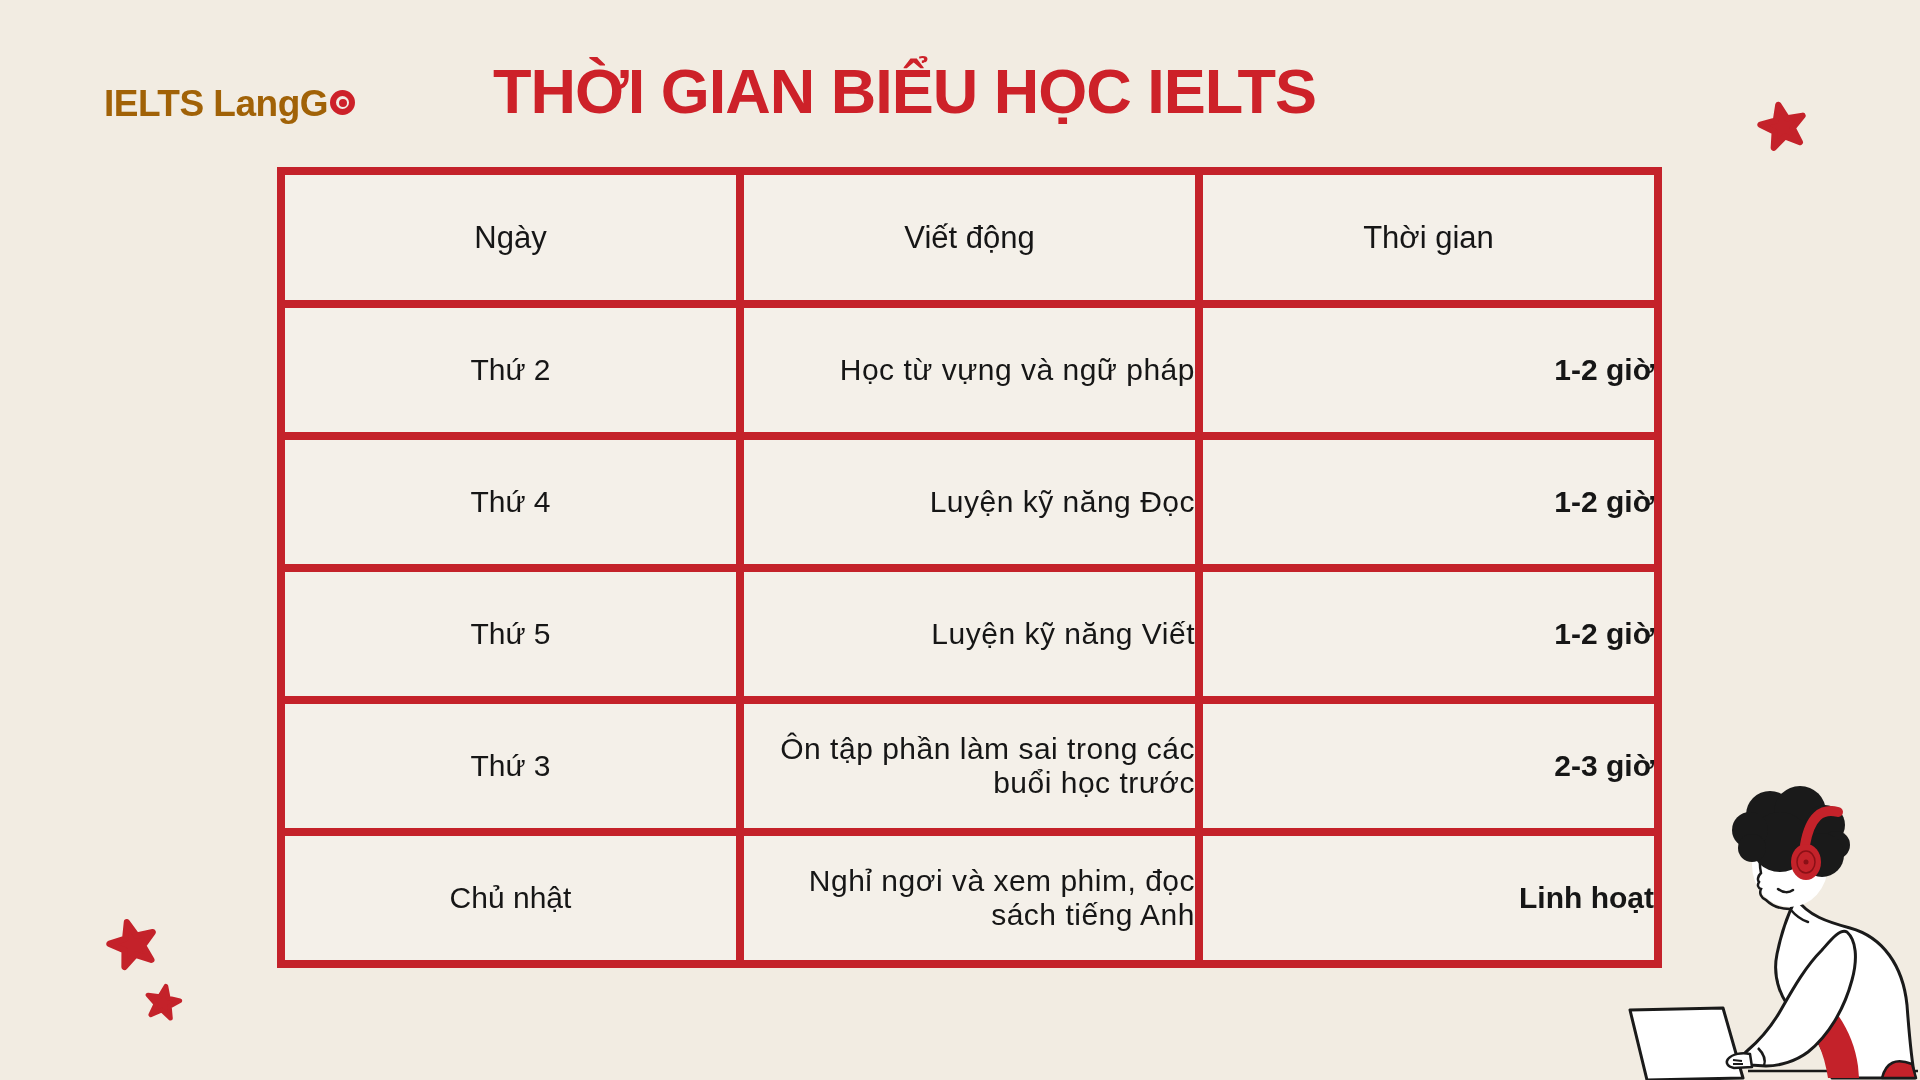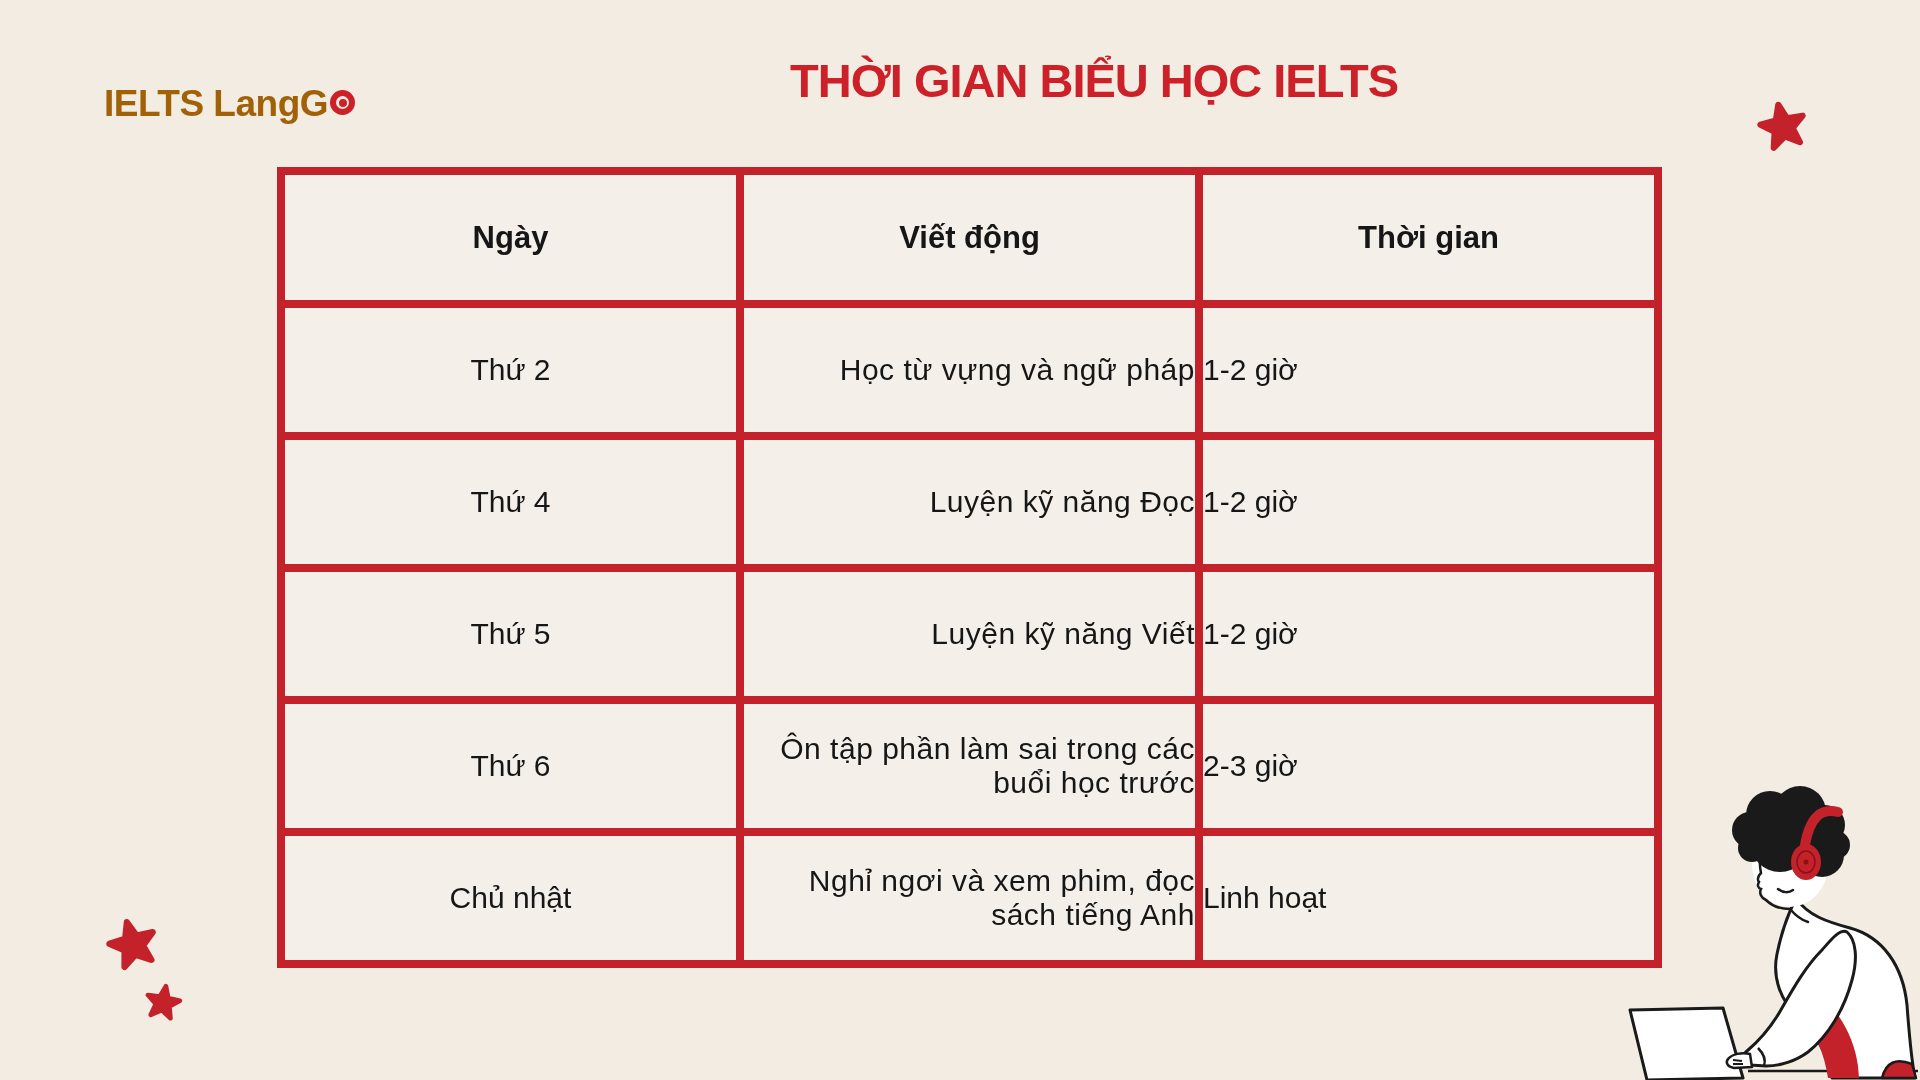--- a/index.html
+++ b/index.html
@@ -24,41 +24,41 @@
   }
   .logo-o::after{
     content:"";position:absolute;left:50%;top:50%;
     width:8px;height:8px;margin:-4px 0 0 -4px;
     background:#cd2129;border-radius:50%;
   }
 
   
   .title{
     position:absolute;left:493px;top:52px;width:905px;
-    text-align:right;font-size:47px;line-height:1.25;
+    text-align:left;font-size:63px;line-height:1.25;
     font-weight:800;letter-spacing:-1px;color:#cd2129;white-space:nowrap;
   }
 
   
   .tbl-wrap{position:absolute;left:277px;top:167px;}
   table.sched{
     border-collapse:collapse;table-layout:fixed;
     width:1385px;height:801px;
   }
   table.sched td,table.sched th{
     border:8px solid #c4222a;
     background:#f4f0e9;
     font-size:30px;
     vertical-align:middle;
     padding:0;
   }
-  table.sched th{font-weight:700;font-size:31px;text-align:center;}
+  table.sched th{font-weight:400;font-size:31px;text-align:center;}
   td.c-day{width:243px;text-align:center;}
   td.c-act{width:860px;text-align:right;padding-left:30px;letter-spacing:0.5px;}
-  td.c-time{width:282px;text-align:left;}
+  td.c-time{width:282px;text-align:right;font-weight:bold;}
   tr.hd{height:101px;}
   tr.rw{height:100px;}
 
   
   .star{position:absolute;}
   .star svg{display:block;}
   .star-tr{left:1755px;top:99px;transform:rotate(-12deg);}
   .star-bl{left:104px;top:916px;transform:rotate(-15deg);}
   .star-bs{left:142px;top:982px;transform:rotate(10deg);}
 
@@ -90,21 +90,21 @@
         <td class="c-day">Thứ 4</td>
         <td class="c-act">Luyện kỹ năng Đọc</td>
         <td class="c-time">1-2 giờ</td>
       </tr>
       <tr class="rw">
         <td class="c-day">Thứ 5</td>
         <td class="c-act">Luyện kỹ năng Viết</td>
         <td class="c-time">1-2 giờ</td>
       </tr>
       <tr class="rw">
-        <td class="c-day">Thứ 6</td>
+        <td class="c-day">Thứ 3</td>
         <td class="c-act">Ôn tập phần làm sai trong các buổi học trước</td>
         <td class="c-time">2-3 giờ</td>
       </tr>
       <tr class="rw">
         <td class="c-day">Chủ nhật</td>
         <td class="c-act">Nghỉ ngơi và xem phim, đọc sách tiếng Anh</td>
         <td class="c-time">Linh hoạt</td>
       </tr>
     </tbody>
       </table>

